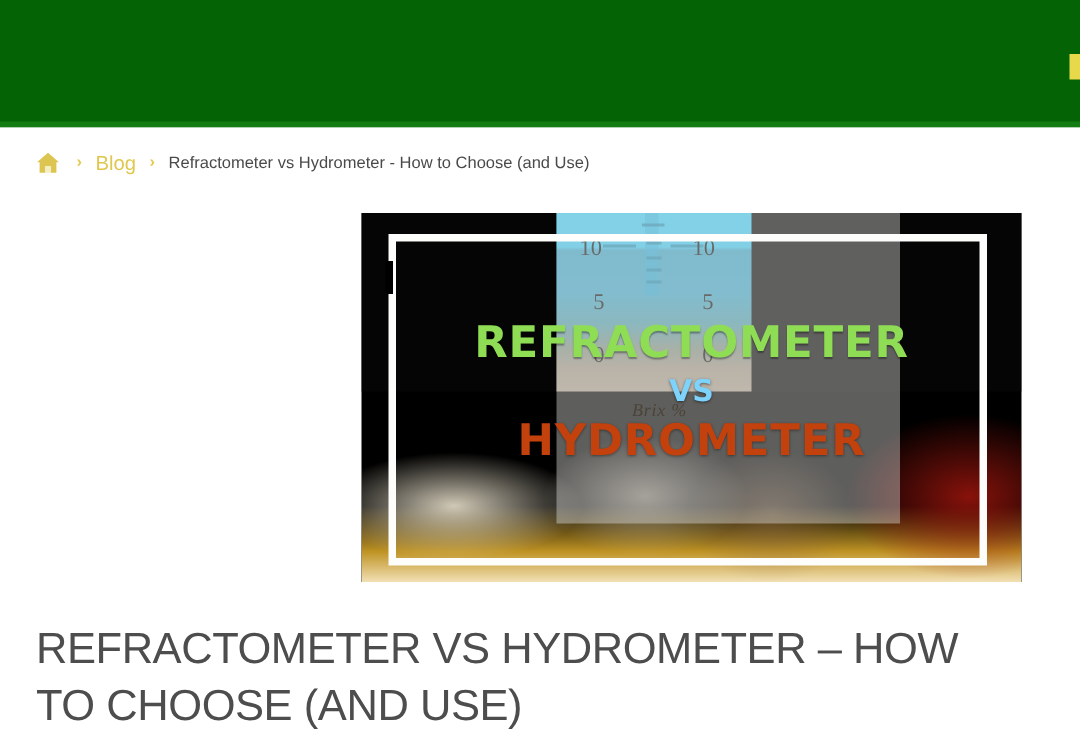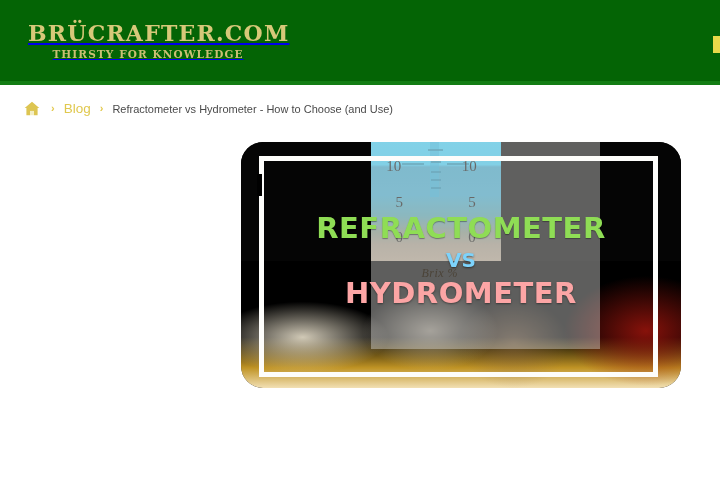--- a/index.html
+++ b/index.html
@@ -123,21 +123,20 @@
 
   
   .featured-wrap {
     position: absolute;
     left: 241px;
     top: 142px;
     width: 440px;
     height: 246px;
     overflow: hidden;
     background: #000000;
-    border-radius: 22px;
   }
   .fi-canvas {
     position: absolute;
     inset: 0;
   }
   
   .fi-top-black {
     position: absolute;
     left: 0; top: 0;
     width: 100%; height: 48.5%;
@@ -288,21 +287,21 @@
     color: #7dd3fc;
     line-height: 1;
     margin-top: 7px;
     text-shadow: 0 1px 2px rgba(0,0,0,0.5);
   }
   .fi-line3 {
     font-family: "DejaVu Sans", sans-serif;
     font-weight: bold;
     font-size: 29px;
     letter-spacing: 0.5px;
-    color: #fca5a5;
+    color: #c2410c;
     line-height: 1;
     margin-top: 9px;
     text-shadow: 0 1px 2px rgba(0,0,0,0.4);
   }
   .fi-faint {
     position: absolute;
     left: 41%;
     top: 50.5%;
     font-family: "Liberation Serif", serif;
     font-size: 12px;
@@ -325,24 +324,20 @@
     letter-spacing: -0.3px;
     margin: 0;
   }
 </style>
 </head>
 <body>
 
 <div class="page">
 
   <div class="site-header">
-    <a class="logo-block" href="#">
-      <span class="logo-main">BRÜCRAFTER.COM</span>
-      <span class="logo-tagline">THIRSTY FOR KNOWLEDGE</span>
-    </a>
     <div class="header-menu-edge"></div>
     <div class="header-underline"></div>
   </div>
 
   <nav class="breadcrumb">
     <a class="home-icon" href="#" aria-label="Home">
       <svg width="16" height="15" viewBox="0 0 16 15" xmlns="http://www.w3.org/2000/svg">
         <path d="M8 0.8 L15.3 7.1 L13.6 7.1 L13.6 14.2 L9.8 14.2 L9.8 9.9 L6.2 9.9 L6.2 14.2 L2.4 14.2 L2.4 7.1 L0.7 7.1 Z" fill="#ddc552"></path>
         <path d="M6.2 9.9 L9.8 9.9 L9.8 14.2 L6.2 14.2 Z" fill="#f3eec2"></path>
       </svg>
@@ -389,14 +384,15 @@
 
       <div class="fi-text">
         <div class="fi-line1">REFRACTOMETER</div>
         <div class="fi-line2">VS</div>
         <div class="fi-line3">HYDROMETER</div>
       </div>
 
     </div>
   </div>
 
+  <h1 class="post-title">REFRACTOMETER VS HYDROMETER – HOW TO CHOOSE (AND USE)</h1>
 
 </div>
 
 </body></html>

